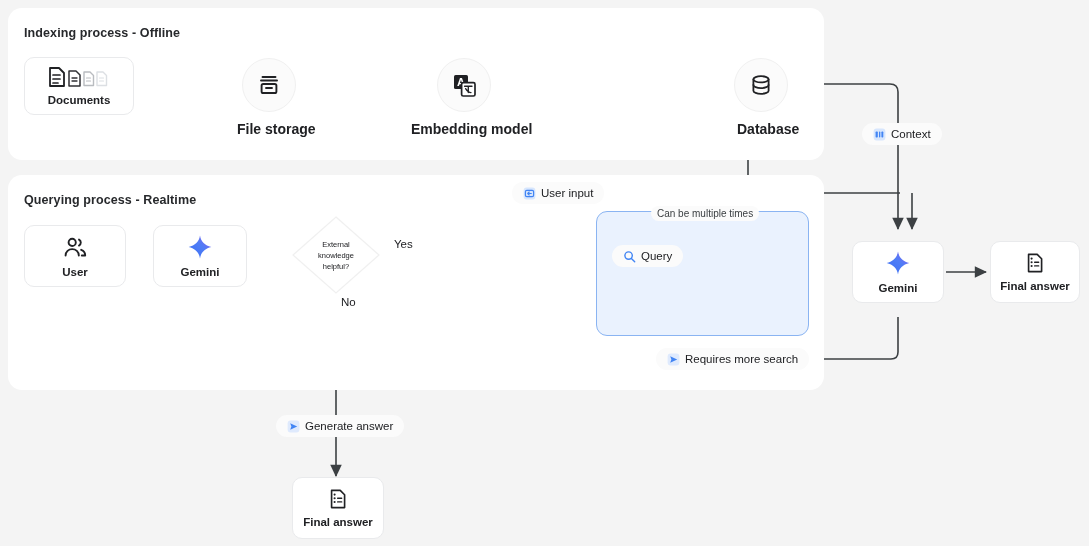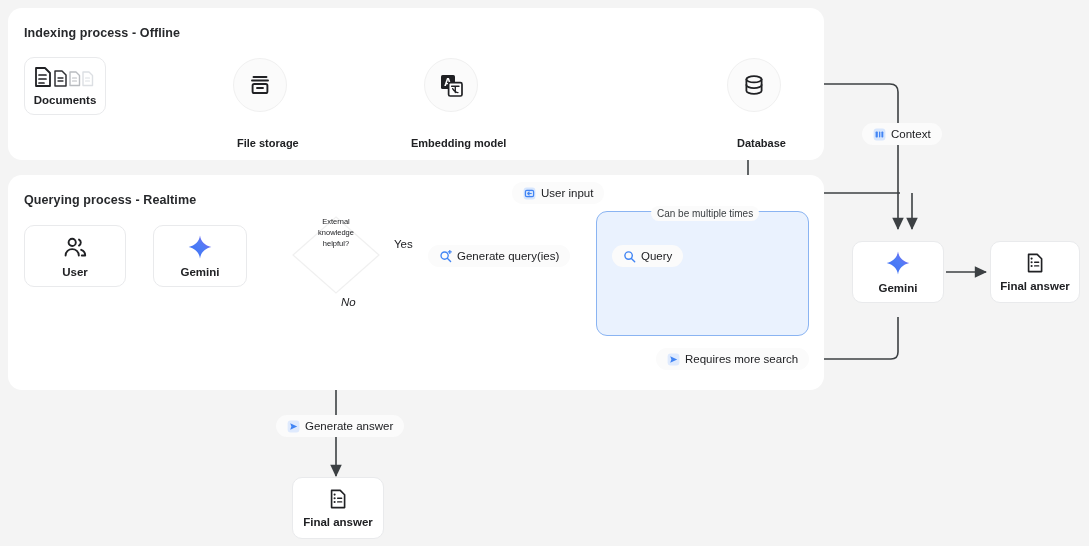--- a/index.html
+++ b/index.html
@@ -31,21 +31,21 @@
     box-sizing:border-box;
   }
   .card .lbl{font-size:11.5px;font-weight:700;color:#202124;margin-top:6px;white-space:nowrap;}
 
   
   .circ-node{position:absolute;display:flex;flex-direction:column;align-items:center;}
   .circ{
     width:52px;height:52px;border-radius:50%;background:#fbfbfb;border:1px solid #f0f0f0;
     display:flex;align-items:center;justify-content:center;
   }
-  .circ-node .lbl{font-size:11px;font-weight:700;color:#202124;margin-top:24px;text-align:center;white-space:nowrap;line-height:14px;padding-left:15px;}
+  .circ-node .lbl{font-size:14px;font-weight:700;color:#202124;margin-top:10px;text-align:center;white-space:nowrap;line-height:14px;padding-left:15px;}
   .circ-node .lbl.two{white-space:normal;width:70px;}
 
   
   .chip{
     position:absolute;background:#fbfbfb;border-radius:999px;
     height:22px;display:flex;align-items:center;gap:5px;
     padding:0 11px;font-size:11.5px;color:#202124;white-space:nowrap;
     box-sizing:border-box;
   }
   .chip .ci{width:13px;height:13px;display:block;flex:0 0 auto;}
@@ -60,21 +60,21 @@
     position:absolute;left:596px;top:211px;width:213px;height:125px;
     background:#eaf2fe;border:1.6px solid #8ab4f2;border-radius:11px;box-sizing:border-box;
   }
 
   
   #diamond{
     position:absolute;left:292px;top:216px;width:88px;height:78px;
   }
   #diamond .dtxt{
     position:absolute;left:0;top:0;width:88px;height:78px;
-    display:flex;flex-direction:column;align-items:center;justify-content:flex-start;
+    display:flex;flex-direction:column;align-items:center;justify-content:center;
     font-size:7.5px;line-height:11px;color:#202124;text-align:center;
   }
 
   
   .ov{position:absolute;left:0;top:0;width:1089px;height:546px;pointer-events:none;}
   svg{display:block;}
 </style>
 </head>
 <body>
 
@@ -130,21 +130,21 @@
 
     <path d="M610,256 Q604,256 604,248 L604,218 Q604,213 610,213 L645,213" fill="none" stroke="#6ba3f0" stroke-width="1.6" marker-end="url(#ahb2)"></path>
     <path d="M762,213 L796,213 Q802,213 802,219 L802,248" fill="none" stroke="#6ba3f0" stroke-width="1.6" marker-end="url(#ahb2)"></path>
     <path d="M802,290 L802,325 Q802,331 796,331 L640,331" fill="none" stroke="#6ba3f0" stroke-width="1.6" marker-end="url(#ahb)"></path>
     <path d="M790,331 L610,331 Q604,331 604,325 L604,292" fill="none" stroke="#6ba3f0" stroke-width="1.6" marker-end="url(#ahb)"></path>
   </svg>
 
   <div class="panel" id="panel-indexing"></div>
   <div class="panel-title" style="left:24px;top:26px;">Indexing process - Offline</div>
 
-  <div class="card" id="card-documents" style="left:24px;top:57px;width:82px;height:58px;">
+  <div class="card" id="card-documents" style="left:24px;top:57px;width:110px;height:58px;">
     <span>
       <svg width="62" height="22" viewBox="0 0 62 22">
         <g fill="none" stroke="#202124" stroke-width="1.8" stroke-linejoin="round">
           <path d="M2,2 h9 l5,5 v13 h-14 z" fill="#fff"></path>
           <path d="M5,9 h7 M5,13 h7 M5,17 h5" stroke-width="1.7" stroke-linecap="round"></path>
         </g>
         <g fill="none" stroke="#303134" stroke-width="1.5" stroke-linejoin="round">
           <path d="M21,5 h7 l4,4 v11 h-11 z" fill="#fff"></path>
           <path d="M24,12 h5 M24,15 h5" stroke-width="1.3" stroke-linecap="round"></path>
         </g>
@@ -244,21 +244,21 @@
       <path d="M44,1 L87,39 L44,77 L1,39 Z" fill="#ffffff" stroke="#f0f0f0" stroke-width="1.2"></path>
     </svg>
     <div class="dtxt">
       <span>External</span>
       <span>knowledge</span>
       <span>helpful?</span>
     </div>
   </div>
 
   <div class="tlabel" style="left:394px;top:238px;">Yes</div>
-  <div class="tlabel" style="left:341px;top:296px;font-style:italic;">No</div>
+  <div class="tlabel" style="left:341px;top:296px;">No</div>
 
   <div id="loop-box"></div>
 
   <div class="minilabel" style="left:651px;top:206px;">Can be multiple times</div>
 
 
   <div class="card" style="left:852px;top:241px;width:92px;height:62px;">
     <span>
       <svg width="26" height="26" viewBox="0 0 26 26">
         <defs>
@@ -300,30 +300,20 @@
     <span class="ci">
       <svg width="13" height="13" viewBox="0 0 13 13">
         <rect x="0.6" y="0.6" width="11.8" height="11.8" rx="3" fill="#d7e6fd"></rect>
         <rect x="2.4" y="3.4" width="8.2" height="6.2" rx="1.4" fill="none" stroke="#4285f4" stroke-width="1.2"></rect>
         <path d="M8.3,6.5 h-3.4 M6.2,5 L4.7,6.5 L6.2,8" fill="none" stroke="#4285f4" stroke-width="1.1" stroke-linecap="round" stroke-linejoin="round"></path>
       </svg>
     </span>
     <span>User input</span>
   </div>
 
-  <div class="chip" style="left:428px;top:245px;">
-    <span class="ci">
-      <svg width="13" height="13" viewBox="0 0 13 13" fill="none" stroke="#4285f4" stroke-width="1.35" stroke-linecap="round">
-        <circle cx="5.6" cy="5.6" r="3.6"></circle>
-        <path d="M8.3,8.3 L11.6,11.6"></path>
-        <path d="M9.3,1.8 h3 M10.8,0.4 v3" stroke-width="1.2"></path>
-      </svg>
-    </span>
-    <span>Generate query(ies)</span>
-  </div>
 
   <div class="chip" style="left:612px;top:245px;">
     <span class="ci">
       <svg width="13" height="13" viewBox="0 0 13 13" fill="none" stroke="#4285f4" stroke-width="1.4" stroke-linecap="round">
         <circle cx="5.6" cy="5.6" r="3.7"></circle>
         <path d="M8.4,8.4 L11.7,11.7"></path>
       </svg>
     </span>
     <span>Query</span>
   </div>

